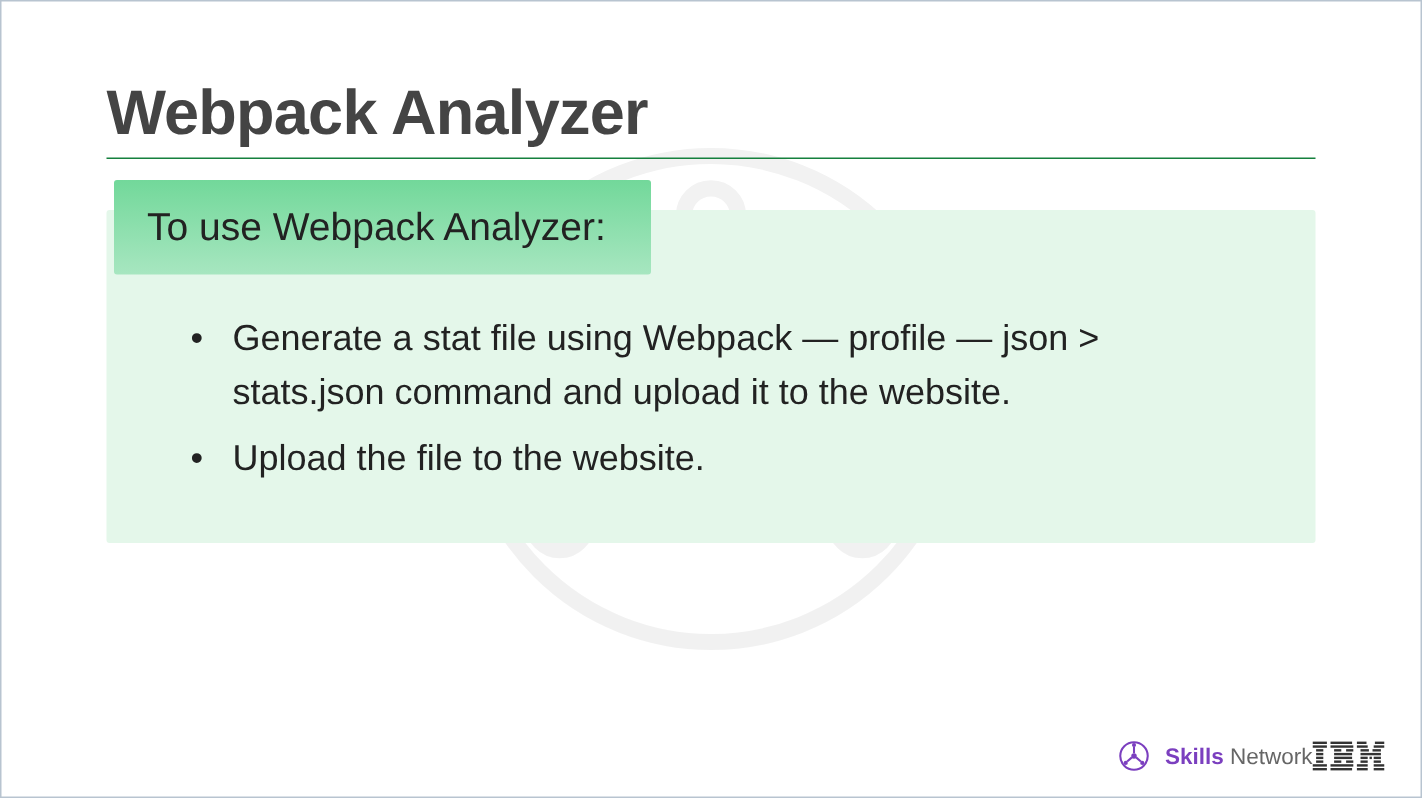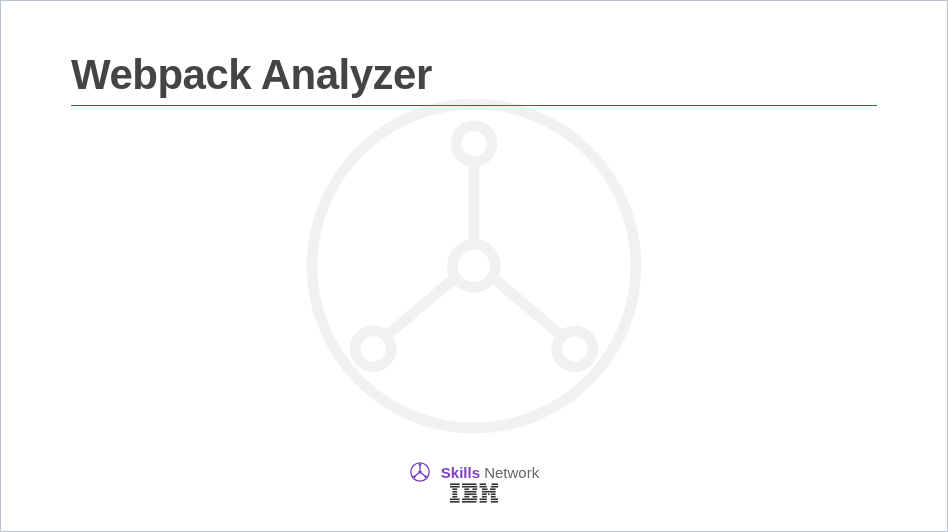--- a/index.html
+++ b/index.html
@@ -71,29 +71,28 @@
     .card-body li::before {
       content: "•";
       position: absolute;
       left: 8px;
       top: 0;
       font-size: 24px;
       color: #222;
     }
     .footer {
       position: absolute;
-      bottom: 28px;
+      bottom: 16px;
       left: 0;
       right: 0;
       display: flex;
       justify-content: flex-end;
       align-items: center;
       padding: 0 24px;
       z-index: 2;
-      flex-direction: column;
     }
     .footer-left {
       display: flex;
       align-items: center;
       gap: 10px;
     }
     .footer-icon {
       width: 22px;
       height: 22px;
     }
@@ -120,20 +119,29 @@
   <line x1="110" y1="106" x2="150" y2="140" stroke="#000" stroke-width="6"></line>
   <line x1="90" y1="106" x2="50" y2="140" stroke="#000" stroke-width="6"></line>
   <circle cx="100" cy="32" r="10" fill="none" stroke="#000" stroke-width="6"></circle>
   <circle cx="156" cy="146" r="10" fill="none" stroke="#000" stroke-width="6"></circle>
   <circle cx="44" cy="146" r="10" fill="none" stroke="#000" stroke-width="6"></circle>
 </svg>
 
 <div class="content">
   <h1 class="title">Webpack Analyzer</h1>
 
+  <div class="card">
+    <div class="card-header">To use Webpack Analyzer:</div>
+    <div class="card-body">
+      <ul>
+        <li>Generate a stat file using Webpack — profile — json &gt; stats.json command and upload it to the website.</li>
+        <li>Upload the file to the website.</li>
+      </ul>
+    </div>
+  </div>
 </div>
 
 <div class="footer">
   <div class="footer-left">
     <svg class="footer-icon" viewBox="0 0 24 24">
       <circle cx="12" cy="12" r="10" fill="none" stroke="#7b3fbf" stroke-width="1.5"></circle>
       <circle cx="12" cy="12" r="2" fill="#7b3fbf"></circle>
       <line x1="12" y1="10" x2="12" y2="5" stroke="#7b3fbf" stroke-width="1.5"></line>
       <line x1="13.5" y1="13" x2="17" y2="16" stroke="#7b3fbf" stroke-width="1.5"></line>
       <line x1="10.5" y1="13" x2="7" y2="16" stroke="#7b3fbf" stroke-width="1.5"></line>

